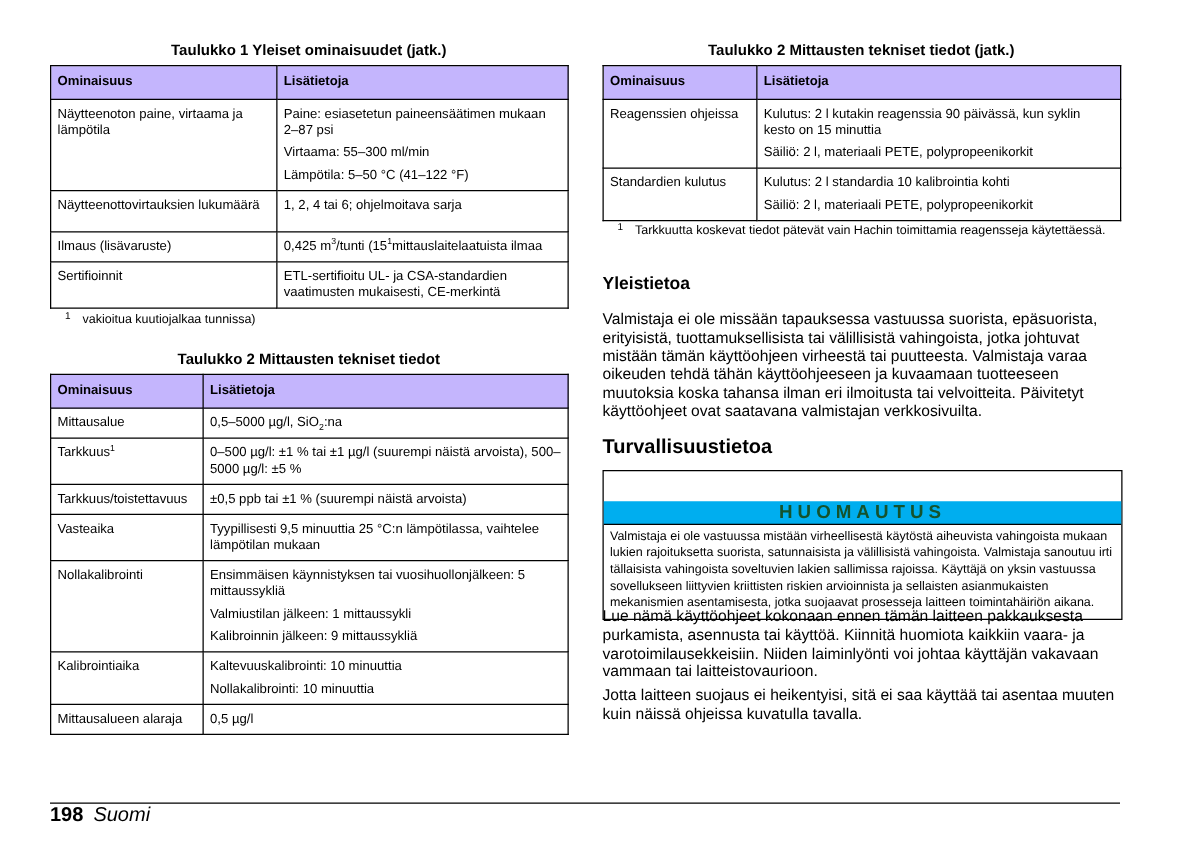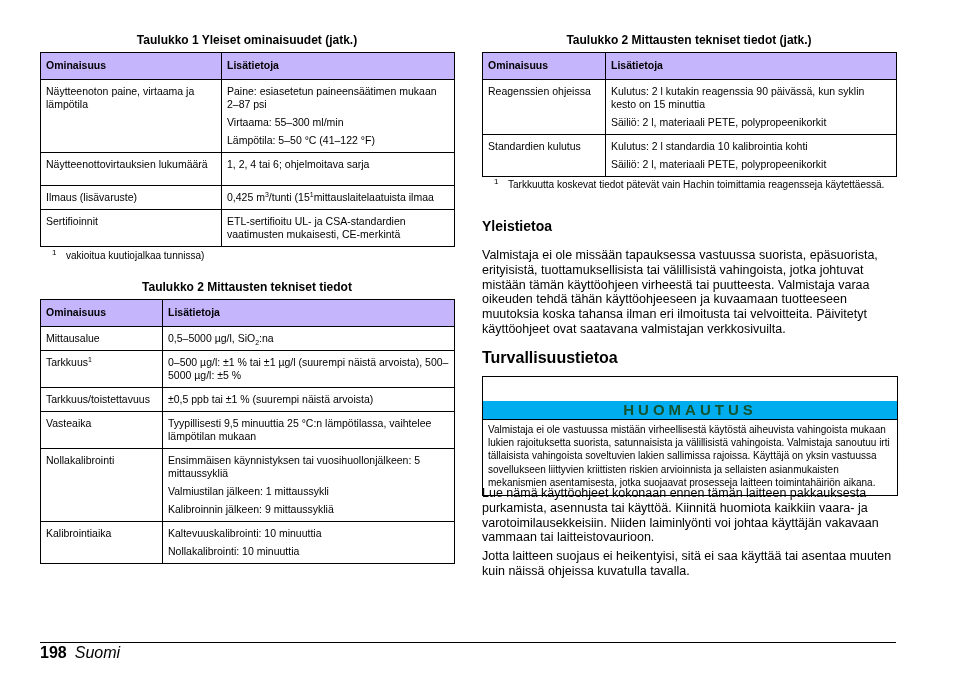--- a/index.html
+++ b/index.html
@@ -114,20 +114,26 @@
       <p>Kalibroinnin jälkeen: 9 mittaussykliä</p>
     </td>
   </tr>
   <tr>
     <td>Kalibrointiaika</td>
     <td>
       <p>Kaltevuuskalibrointi: 10 minuuttia</p>
       <p>Nollakalibrointi: 10 minuuttia</p>
     </td>
   </tr>
+  <tr>
+    <td style="white-space:nowrap">Mittausalueen alaraja</td>
+    <td>
+          <p>0,5 µg/l</p>
+        </td>
+  </tr>
 </tbody>
   </table>
 
 <div class="caption" style="left:482px; top:33px; width:414px;">Taulukko 2  Mittausten tekniset tiedot (jatk.)</div>
 <table class="spec" style="left:482px; top:52px; width:415px;">
   <colgroup>
       <col style="width:123px">
       <col>
     </colgroup>
   <tbody>

